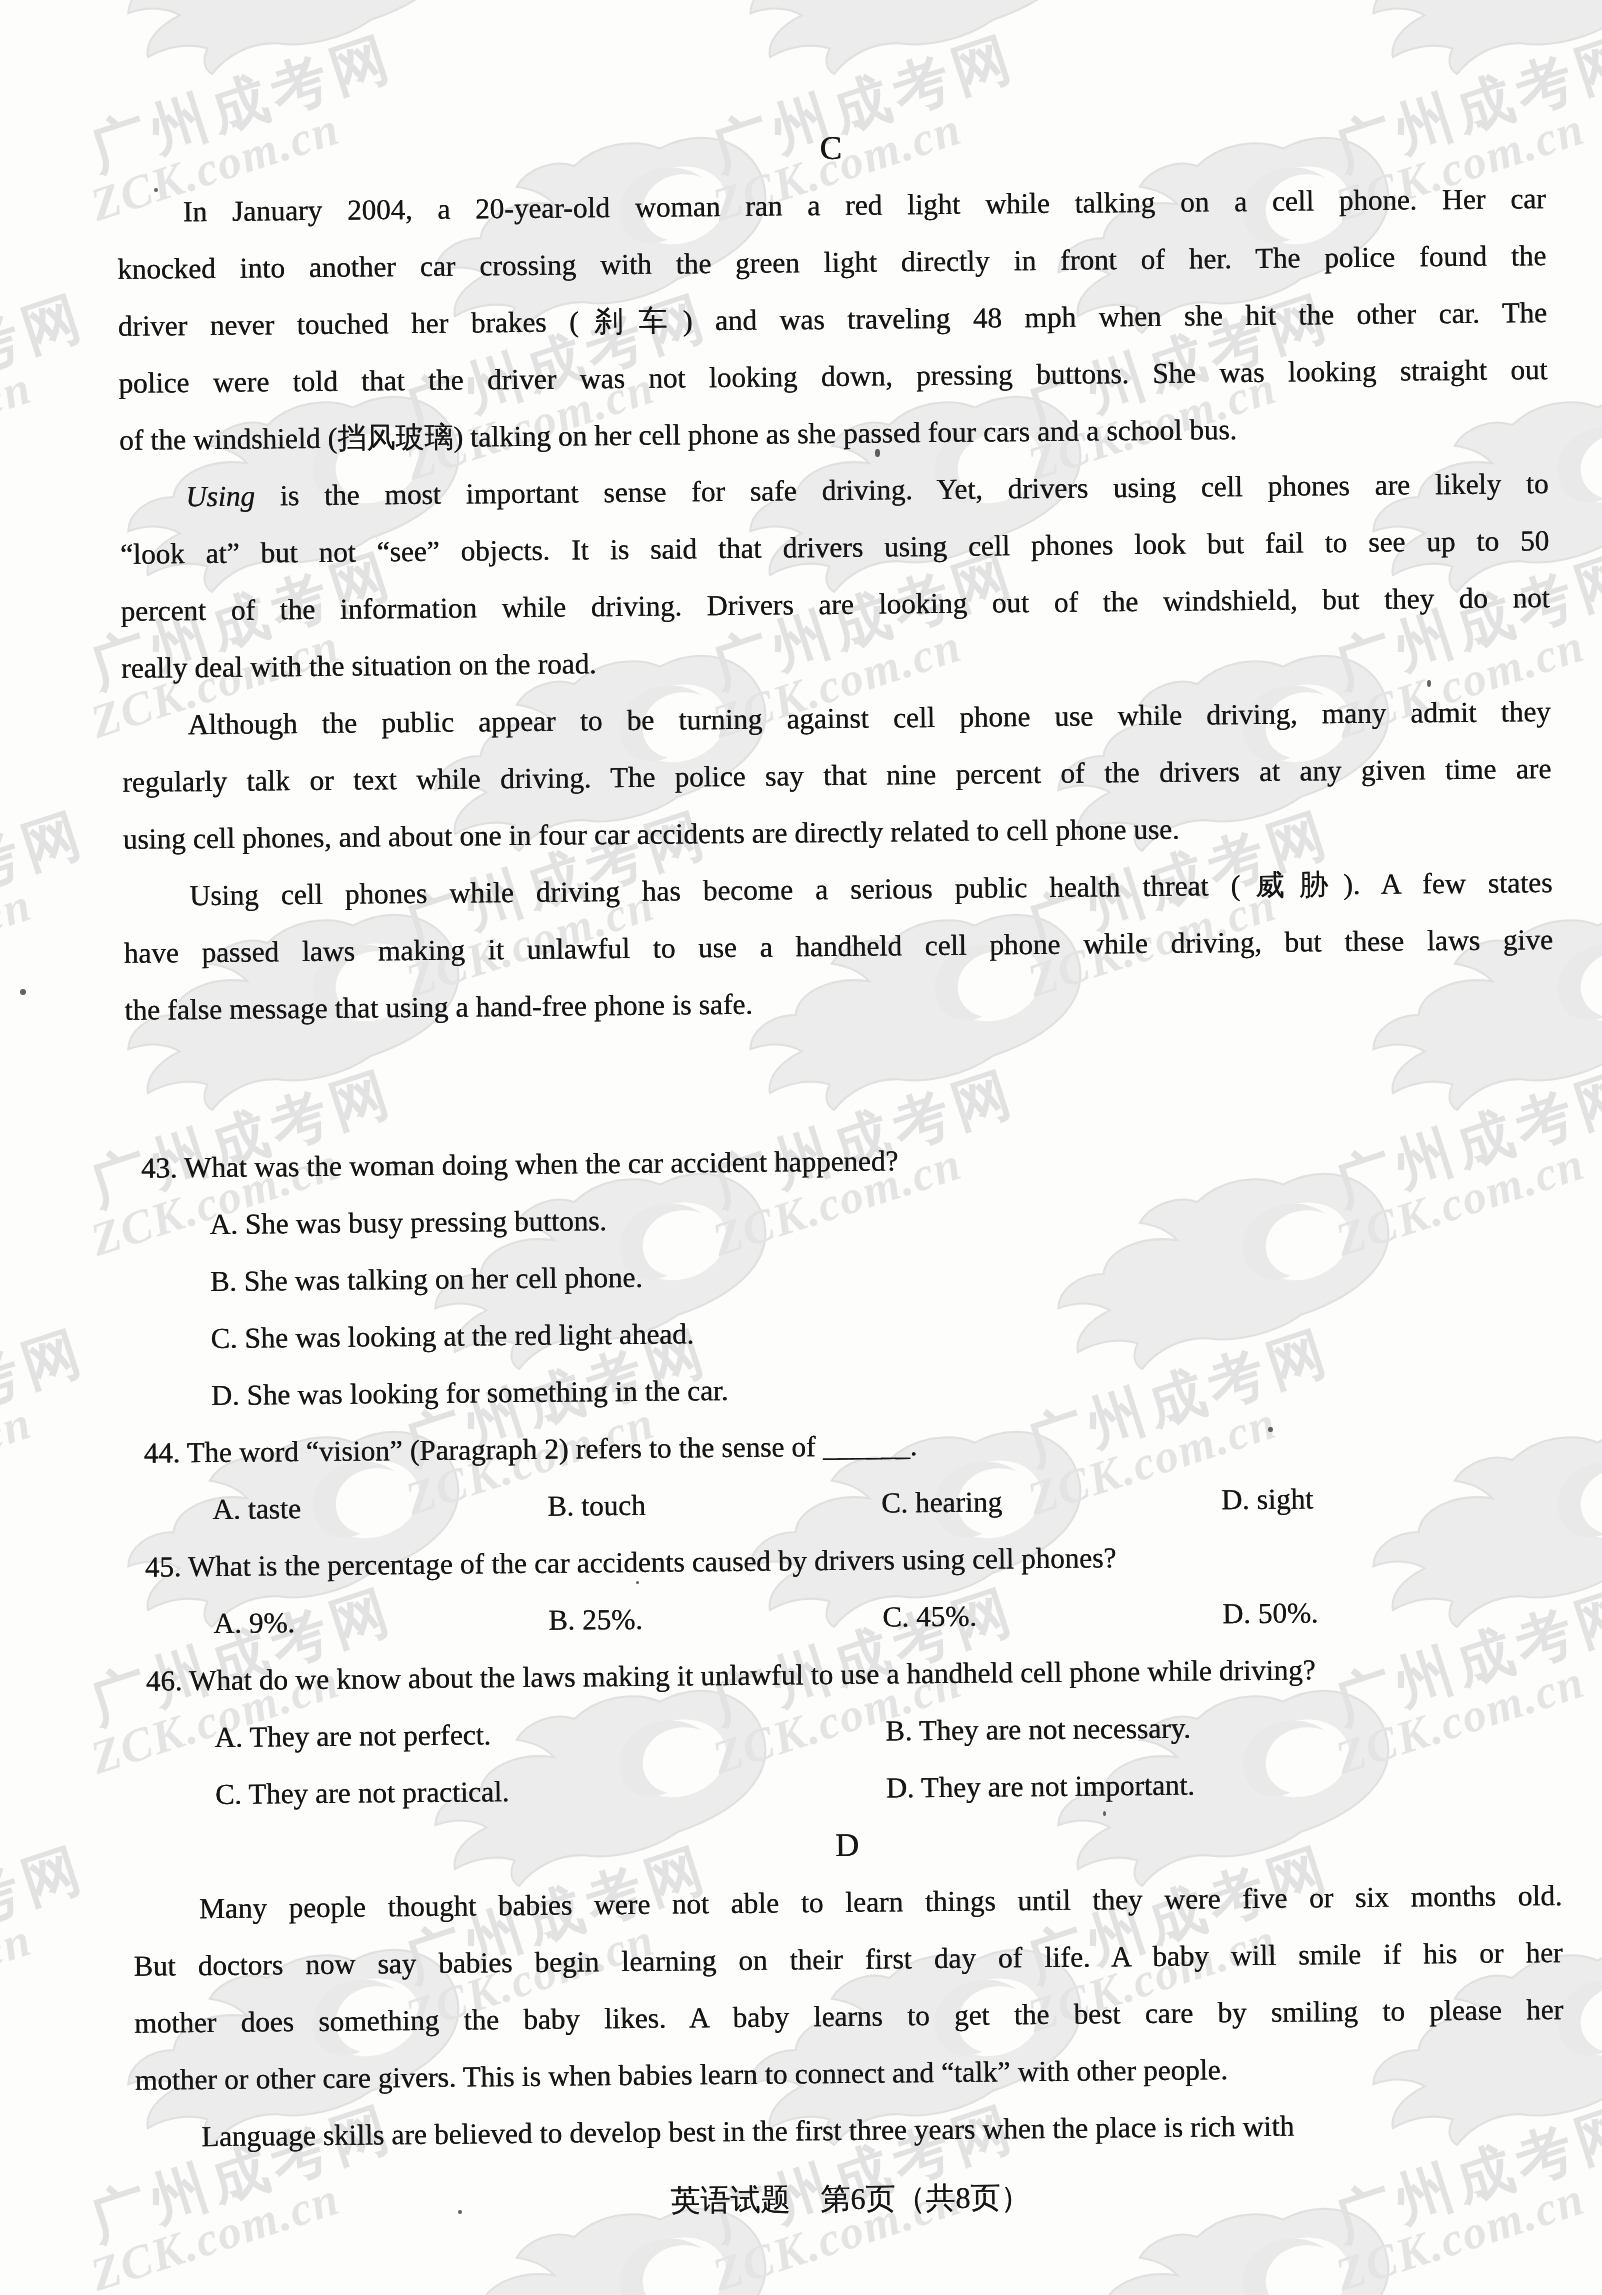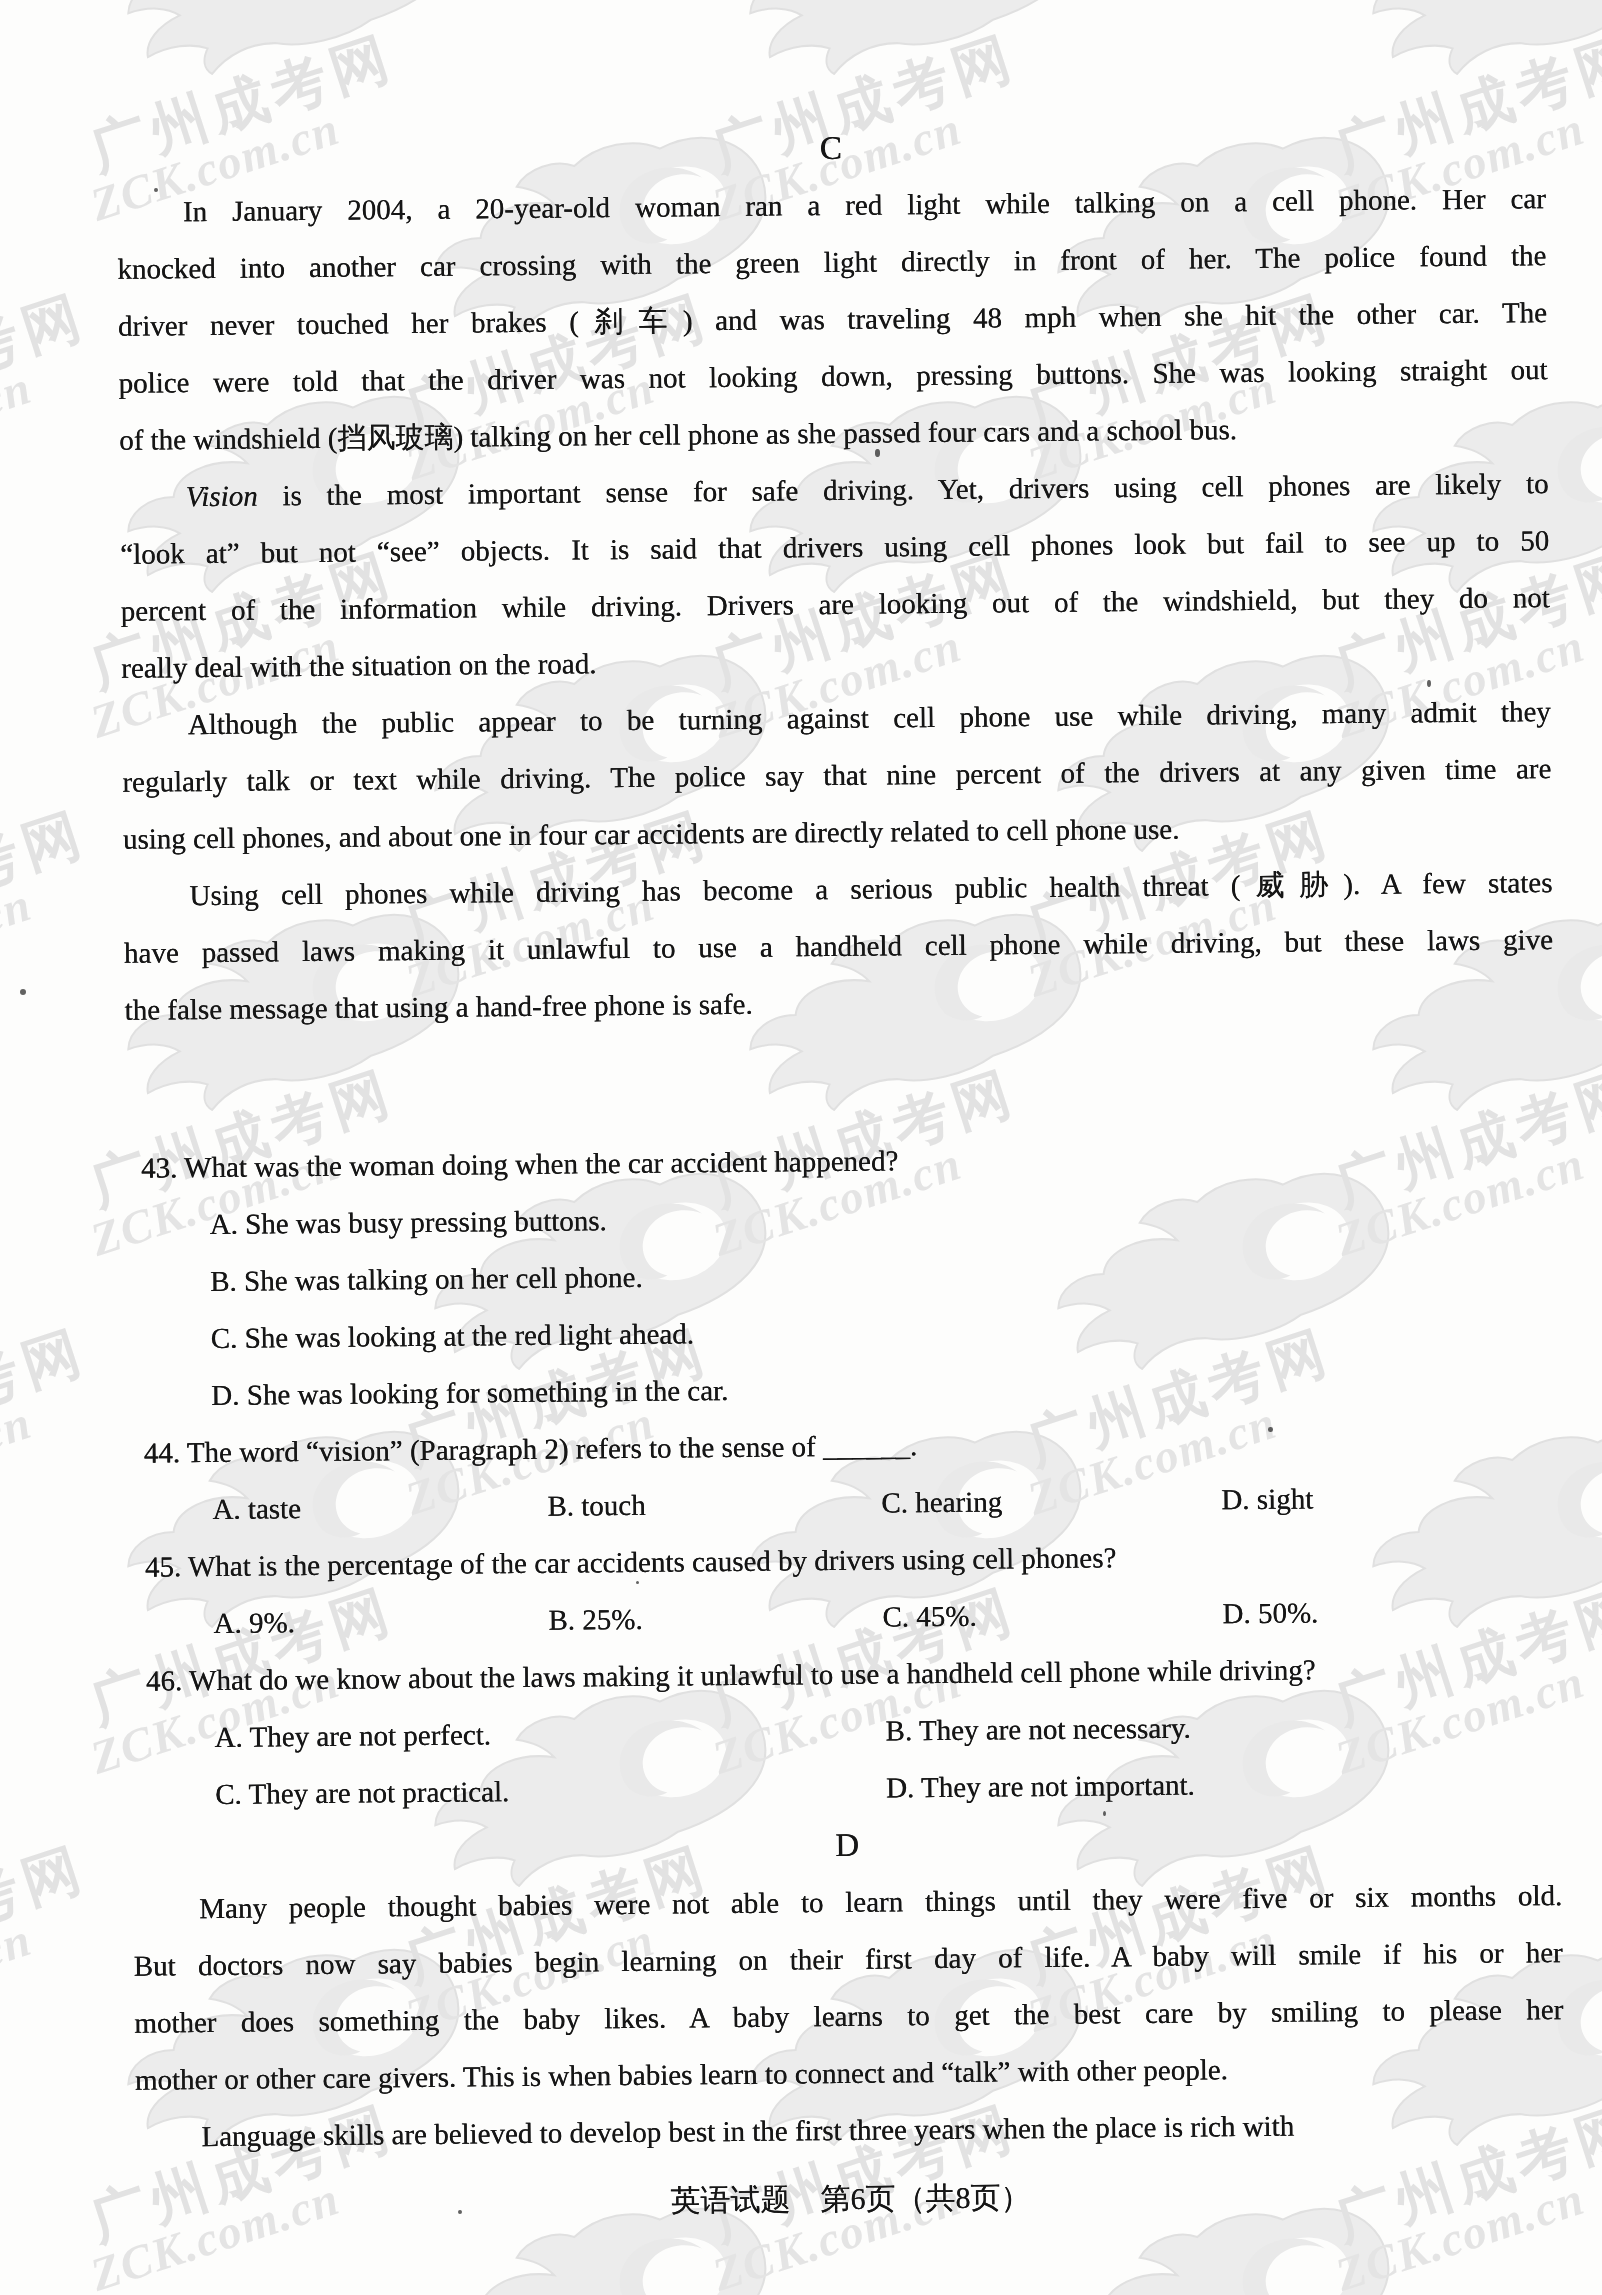--- a/index.html
+++ b/index.html
@@ -486,21 +486,21 @@
   <div class="content">
 
     <div class="sec-head">C</div>
 
     <div id="passage-c">
         <div class="tline indent just">In January 2004, a 20-year-old woman ran a red light while talking on a cell phone. Her car</div>
         <div class="tline just">knocked into another car crossing with the green light directly in front of her. The police found the</div>
         <div class="tline just">driver never touched her brakes (刹车) and was traveling 48 mph when she hit the other car. The</div>
         <div class="tline just">police were told that the driver was not looking down, pressing buttons. She was looking straight out</div>
         <div class="tline">of the windshield (挡风玻璃) talking on her cell phone as she passed four cars and a school bus.</div>
-        <div class="tline indent just"><span class="it">Vision</span><span> is the most important sense for safe driving. Yet, drivers using cell phones are likely to</span></div>
+        <div class="tline indent just"><span class="it">Using</span><span> is the most important sense for safe driving. Yet, drivers using cell phones are likely to</span></div>
         <div class="tline just">“look at” but not “see” objects. It is said that drivers using cell phones look but fail to see up to 50</div>
         <div class="tline just">percent of the information while driving. Drivers are looking out of the windshield, but they do not</div>
         <div class="tline">really deal with the situation on the road.</div>
         <div class="tline indent just">Although the public appear to be turning against cell phone use while driving, many admit they</div>
         <div class="tline just">regularly talk or text while driving. The police say that nine percent of the drivers at any given time are</div>
         <div class="tline">using cell phones, and about one in four car accidents are directly related to cell phone use.</div>
         <div class="tline indent just">Using cell phones while driving has become a serious public health threat (威胁). A few states</div>
         <div class="tline just">have passed laws making it unlawful to use a handheld cell phone while driving, but these laws give</div>
         <div class="tline">the false message that using a hand-free phone is safe.</div>
       </div>

